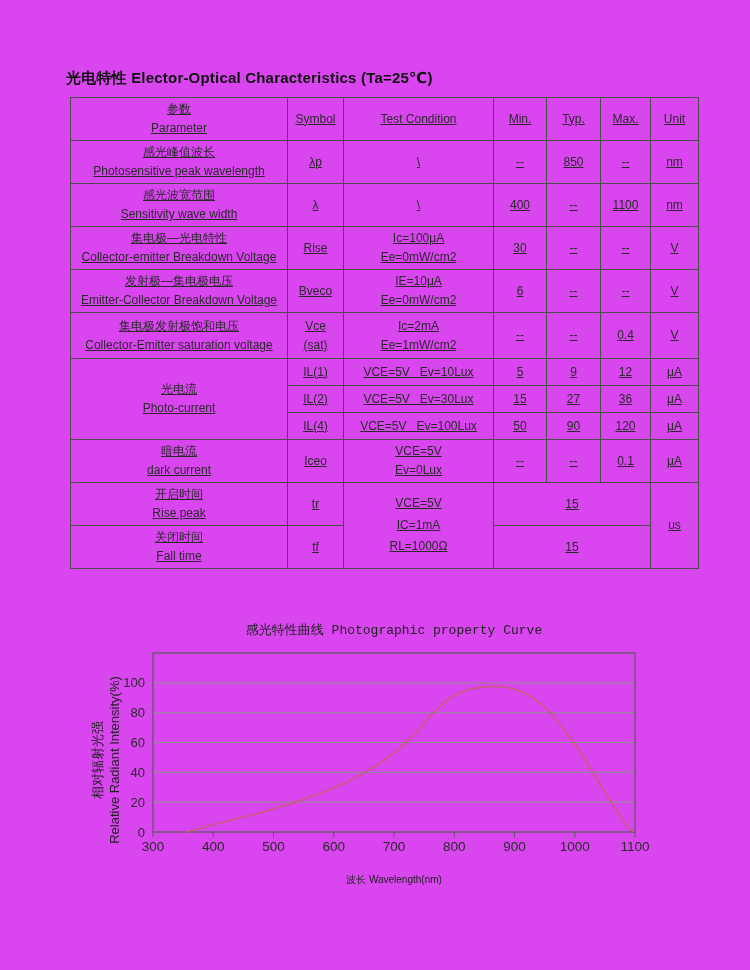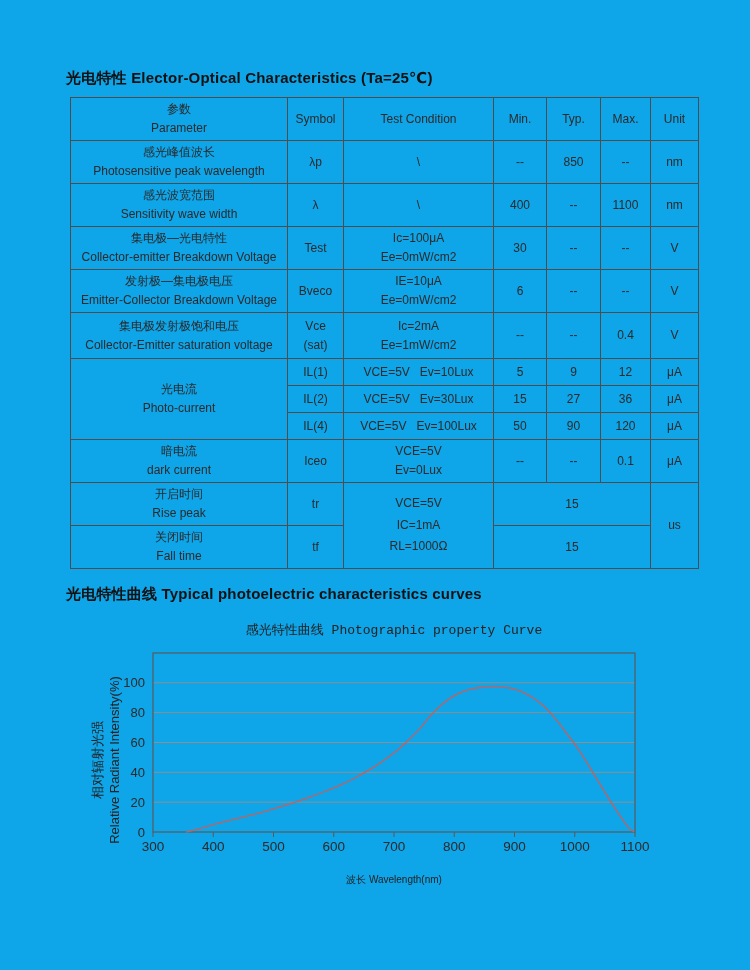--- a/index.html
+++ b/index.html
@@ -1,29 +1,29 @@
 <!DOCTYPE html>
 <html><head>
 <meta charset="utf-8">
 <style>
   html,body{margin:0;padding:0;background:#888;}
   .page{
-    position:relative;width:750px;height:970px;background:#0ea5e9;
+    position:relative;width:750px;height:970px;background:#d946ef;
     font-family:"Liberation Sans","DejaVu Sans",sans-serif;color:#222;
     overflow:hidden;margin:0 auto;
   }
   .sec-title{
     position:absolute;left:66px;font-size:15px;font-weight:bold;color:#111;
     white-space:nowrap;letter-spacing:0.2px;
   }
   .t1{top:69px;}
   .t2{top:585px;}
   table.spec{
     position:absolute;left:70px;top:97px;border-collapse:collapse;table-layout:fixed;
-    width:628px;font-size:12px;color:#2a2a2a;
+    width:628px;font-size:12px;color:#2a2a2a;text-decoration:underline;
   }
   table.spec td, table.spec th{
     border:1px solid #4d4d4d;text-align:center;vertical-align:middle;
     padding:1px 2px;font-weight:normal;white-space:pre-wrap;line-height:1.55;
   }
   table.spec .cond3{line-height:1.8;}
   .chart-title{
     position:absolute;left:74px;top:621px;width:640px;text-align:center;
     font-size:13px;color:#222;font-family:Liberation Mono, monospace;
   }
@@ -82,21 +82,21 @@
       <td>λ</td>
       <td>\</td>
       <td>400</td>
       <td>--</td>
       <td>1100</td>
       <td>nm</td>
     </tr>
     <tr style="height:43px">
       <td>集电极—光电特性
 Collector-emitter Breakdown Voltage</td>
-      <td>Test</td>
+      <td>Rise</td>
       <td>Ic=100μA
 Ee=0mW/cm2</td>
       <td>30</td>
       <td>--</td>
       <td>--</td>
       <td>V</td>
     </tr>
     <tr style="height:43px">
       <td>发射极—集电极电压
 Emitter-Collector Breakdown Voltage</td>
@@ -169,21 +169,20 @@
     </tr>
     <tr style="height:43px">
       <td>关闭时间
 Fall time</td>
       <td>tf</td>
       <td colspan="3">15</td>
     </tr>
   </tbody>
     </table>
 
-  <div class="sec-title t2">光电特性曲线 Typical photoelectric characteristics curves</div>
 
   <div class="chart-title">感光特性曲线  Photographic property Curve</div>
 
   <div class="ylabel"><span>相对辐射光强</span><br><span>Relative  Radiant Intensity(%)</span></div>
 
   <svg class="chart" id="spectral-chart" width="580" height="250" viewBox="0 0 580 250">
       <line x1="78" y1="157.16666666666666" x2="560" y2="157.16666666666666" stroke="#8f8f8f" stroke-width="1"></line>
       <line x1="78" y1="127.33333333333334" x2="560" y2="127.33333333333334" stroke="#8f8f8f" stroke-width="1"></line>
       <line x1="78" y1="97.5" x2="560" y2="97.5" stroke="#8f8f8f" stroke-width="1"></line>
       <line x1="78" y1="67.66666666666667" x2="560" y2="67.66666666666667" stroke="#8f8f8f" stroke-width="1"></line>

